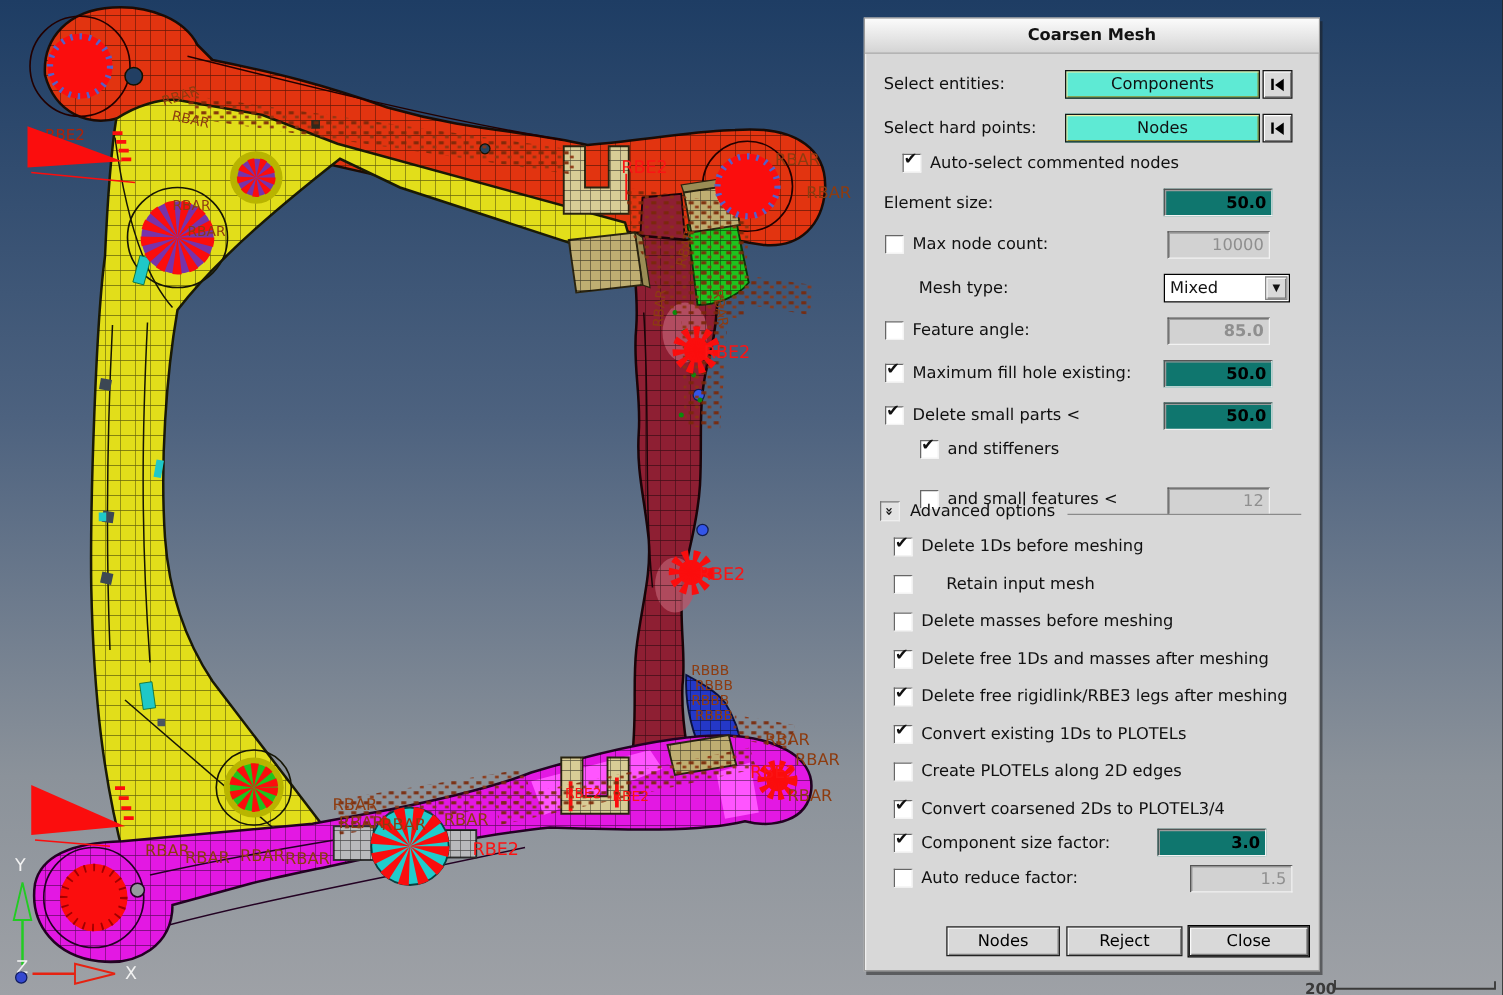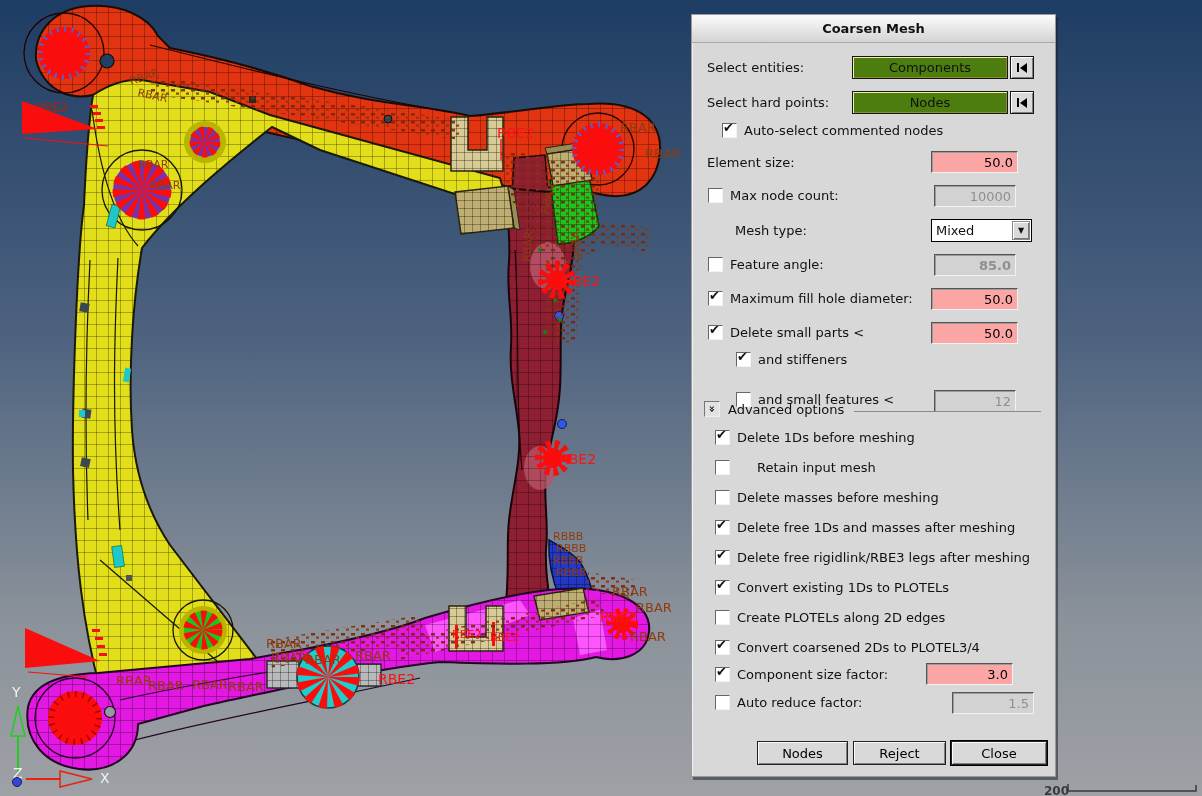--- a/index.html
+++ b/index.html
@@ -18,23 +18,23 @@
           font-weight:bold;font-size:13px;}
   .row{position:absolute;left:0;right:0;display:flex;align-items:center;}
   .lbl{margin-left:15px;}
   .cb{width:13px;height:13px;background:#fff;flex:0 0 13px;position:relative;
       border:1px solid;border-color:#666 #f3f3f3 #f3f3f3 #666;margin-right:7px;}
   .cb .mark{position:absolute;left:0px;top:-4px;font-size:13px;font-weight:bold;display:none;}
   .cb.checked .mark{display:block;}
   .field{position:absolute;height:20px;border:1px solid;border-color:#555 #f2f2f2 #f2f2f2 #555;
          box-shadow:inset 1px 1px 0 #9b9b9b;
          font-family:inherit;font-size:13px;text-align:right;padding:0 4px 0 0;}
-  .field.white{background:#fca5a5;color:#000;}
+  .field.white{background:#0f766e;color:#000;font-weight:bold;}
   .field.gray{background:#d2d2d2;color:#8f8f8f;}
-  .selbtn{position:absolute;left:160px;width:154px;height:21px;background:#4d7c0f;
+  .selbtn{position:absolute;left:160px;width:154px;height:21px;background:#5eead4;
           border:1px solid #151515;box-shadow:inset 1px 1px 0 #f0f0a6, inset -1px -1px 0 #8e8e2e;
           display:flex;align-items:center;justify-content:center;cursor:default;}
   .resetbtn{position:absolute;left:318px;width:22px;height:21px;background:#dadada;
           border:1px solid #151515;box-shadow:inset 1px 1px 0 #fff, inset -1px -1px 0 #7c7c7c;
           display:flex;align-items:center;justify-content:center;gap:1px;}
   .resetbtn .bar{width:2px;height:9px;background:#000;}
   .resetbtn .tri{width:0;height:0;border-top:5px solid transparent;border-bottom:5px solid transparent;
           border-right:7px solid #000;}
   .combo{position:absolute;left:239px;width:99px;height:21px;background:#fff;border:1px solid #000;
          display:flex;align-items:center;}
@@ -391,21 +391,21 @@
   <div class="row" style="top:239px;height:21px;">
     <span class="cb" style="margin-left:16px;"></span>
     <span>Feature angle:</span>
     <input class="field gray" style="left: 242px; width: 76px; top: 0px; font-weight: bold;" readonly="" value="85.0">
   </div>
 
   <div class="row" style="top:273px;height:21px;">
     <span class="cb checked" style="margin-left:16px;">
           <span class="mark">✔</span>
         </span>
-    <span>Maximum fill hole diameter:</span>
+    <span>Maximum fill hole existing:</span>
     <input class="field white" style="left: 239px; width: 81px; top: 0px;" readonly="" value="50.0">
   </div>
 
   <div class="row" style="top:307px;height:21px;">
     <span class="cb checked" style="margin-left:16px;">
           <span class="mark">✔</span>
         </span>
     <span>Delete small parts &lt;</span>
     <input class="field white" style="left: 239px; width: 81px; top: 0px;" readonly="" value="50.0">
   </div>

